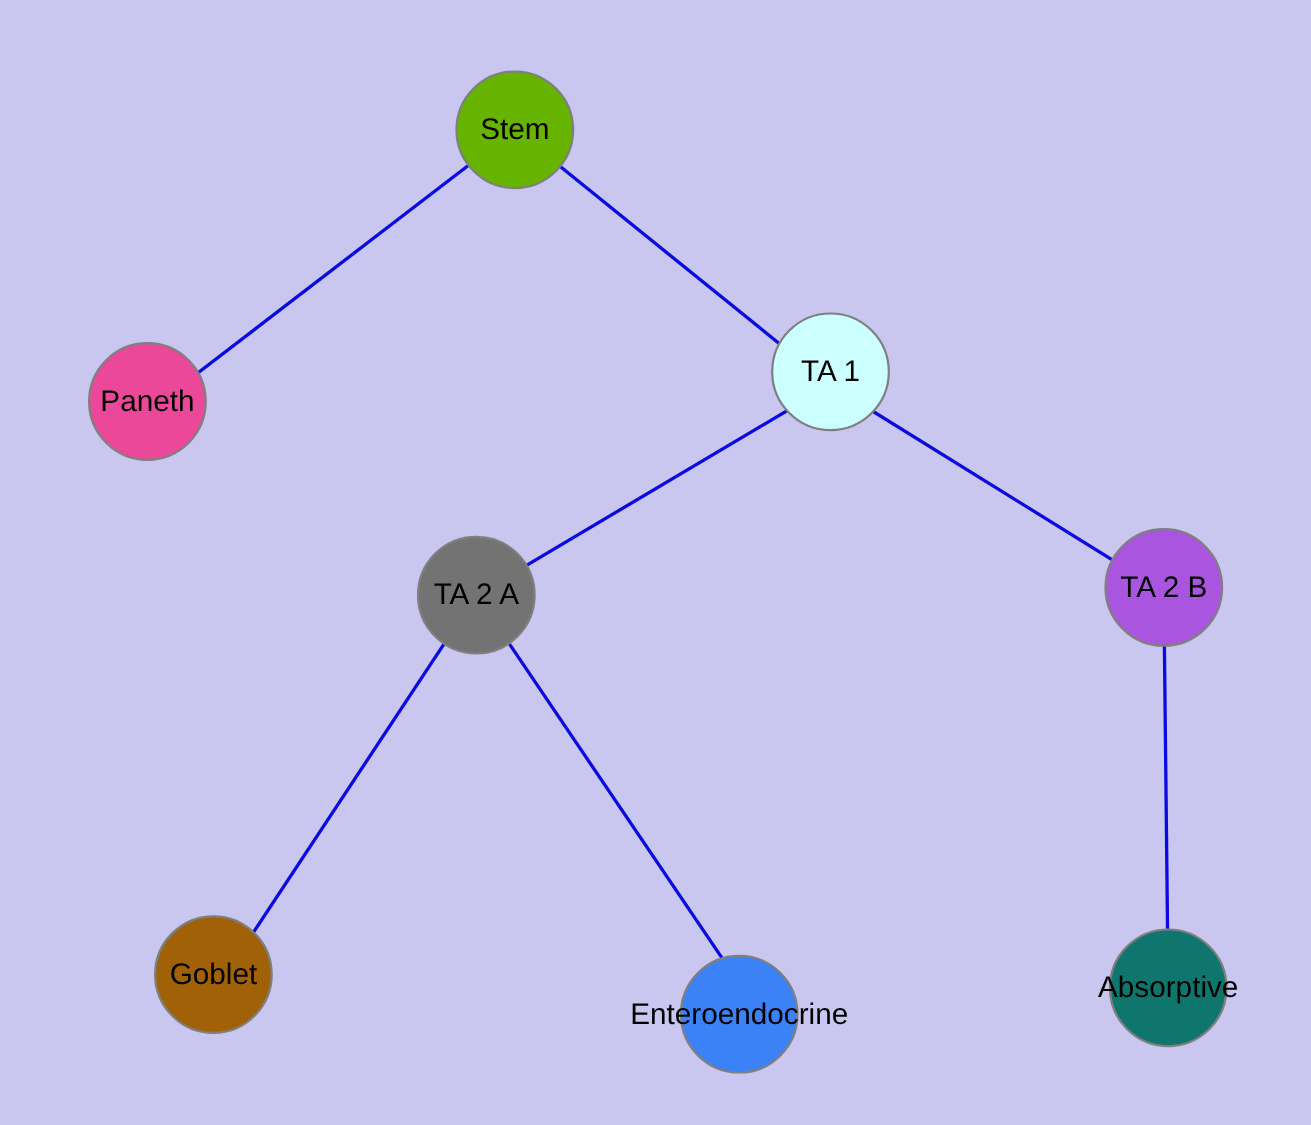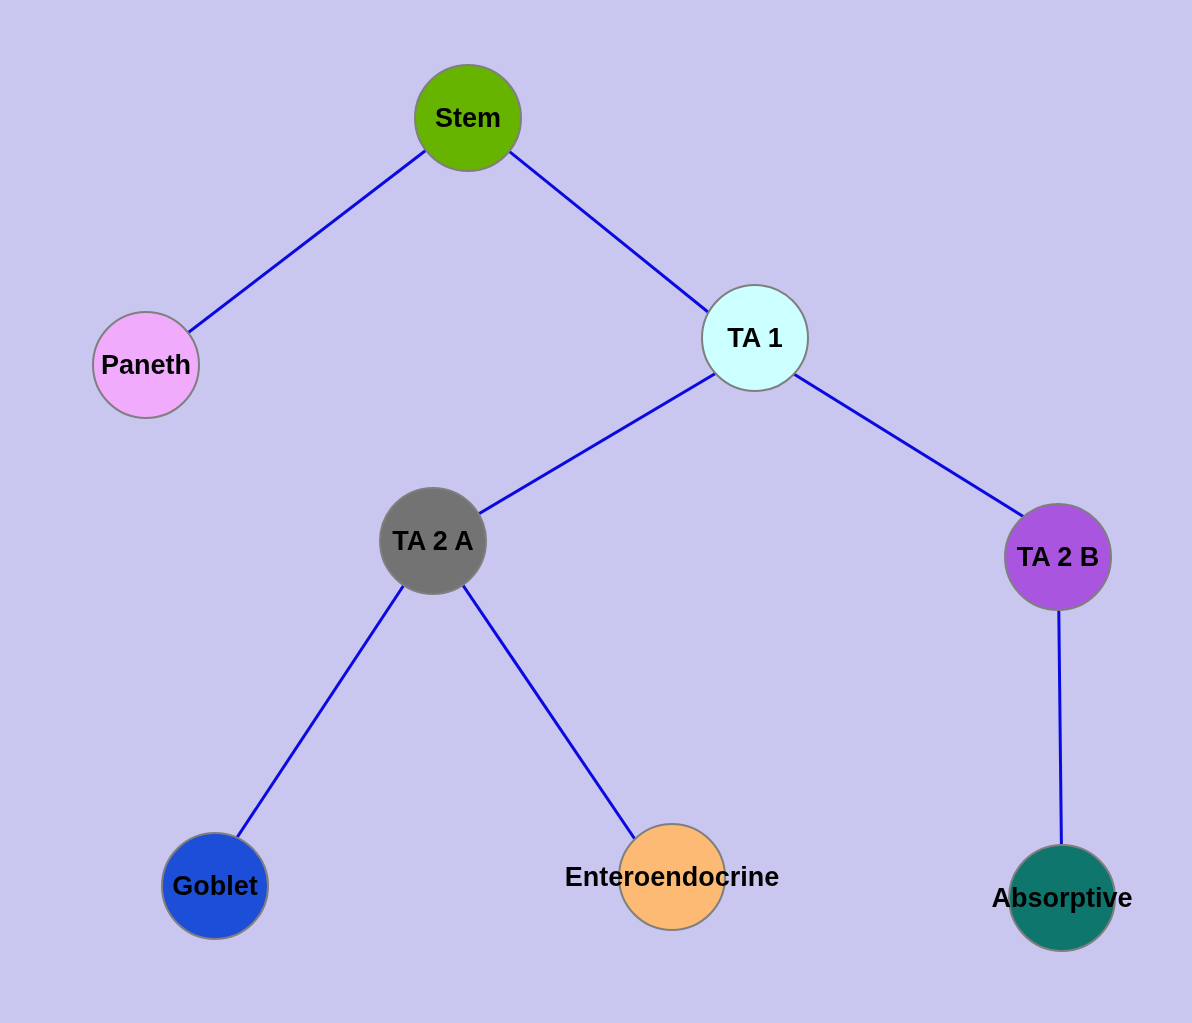--- a/index.html
+++ b/index.html
@@ -29,21 +29,21 @@
     border-radius: 50%;
     border: 2px solid #7f7f7f;
     box-sizing: border-box;
   }
   .node-label {
     position: absolute;
     left: 50%;
     top: 50%;
     transform: translate(-50%, -50%);
     white-space: nowrap;
-    font-weight: bold;
+    font-weight: normal;
     font-size: 27px;
     color: #000000;
     letter-spacing: 0px;
     pointer-events: none;
     text-align: right;
   }
 </style>
 </head>
 <body style="background: rgb(201, 198, 239);">
 
@@ -54,35 +54,35 @@
       <line x1="755" y1="350" x2="433" y2="541" stroke="#0a0ae0" stroke-width="3"></line>
       <line x1="755" y1="350" x2="1058" y2="538" stroke="#0a0ae0" stroke-width="3"></line>
       <line x1="433" y1="541" x2="205" y2="886" stroke="#0a0ae0" stroke-width="3"></line>
       <line x1="433" y1="541" x2="672" y2="894" stroke="#0a0ae0" stroke-width="3"></line>
       <line x1="1058" y1="538" x2="1062" y2="898" stroke="#0a0ae0" stroke-width="3"></line>
     </svg>
   <div id="nodes-layer">
       <div class="node" style="left: 414px; top: 64px; width: 108px; height: 108px; background: rgb(102, 179, 0); border-color: rgb(127, 127, 127);">
         <span class="node-label">Stem</span>
       </div>
-      <div class="node" style="left: 92px; top: 311px; width: 108px; height: 108px; background: #f0abfc; border-color: rgb(127, 127, 127);">
+      <div class="node" style="left: 80px; top: 311px; width: 108px; height: 108px; background: #ec4899; border-color: rgb(127, 127, 127);">
         <span class="node-label">Paneth</span>
       </div>
       <div class="node" style="left: 701px; top: 284px; width: 108px; height: 108px; background: rgb(204, 255, 255); border-color: rgb(127, 127, 127);">
         <span class="node-label">TA 1</span>
       </div>
       <div class="node" style="left: 379px; top: 487px; width: 108px; height: 108px; background: #737373; border-color: rgb(127, 127, 127);">
         <span class="node-label">TA 2 A</span>
       </div>
-      <div class="node" style="left: 1004px; top: 503px; width: 108px; height: 108px; background: rgb(170, 85, 224); border-color: rgb(127, 127, 127);">
+      <div class="node" style="left: 1004px; top: 480px; width: 108px; height: 108px; background: rgb(170, 85, 224); border-color: rgb(127, 127, 127);">
         <span class="node-label">TA 2 B</span>
       </div>
-      <div class="node" style="left: 161px; top: 832px; width: 108px; height: 108px; background: #1d4ed8; border-color: rgb(127, 127, 127);">
+      <div class="node" style="left: 140px; top: 832px; width: 108px; height: 108px; background: #a16207; border-color: rgb(127, 127, 127);">
         <span class="node-label">Goblet</span>
       </div>
-      <div class="node" style="left: 618px; top: 823px; width: 108px; height: 108px; background: #fdba74; border-color: rgb(127, 127, 127);">
+      <div class="node" style="left: 618px; top: 868px; width: 108px; height: 108px; background: #3b82f6; border-color: rgb(127, 127, 127);">
         <span class="node-label">Enteroendocrine</span>
       </div>
       <div class="node" style="left: 1008px; top: 844px; width: 108px; height: 108px; background: #0f766e; border-color: rgb(127, 127, 127);">
         <span class="node-label">Absorptive</span>
       </div>
     </div>
 </div>
 
 </body></html>

